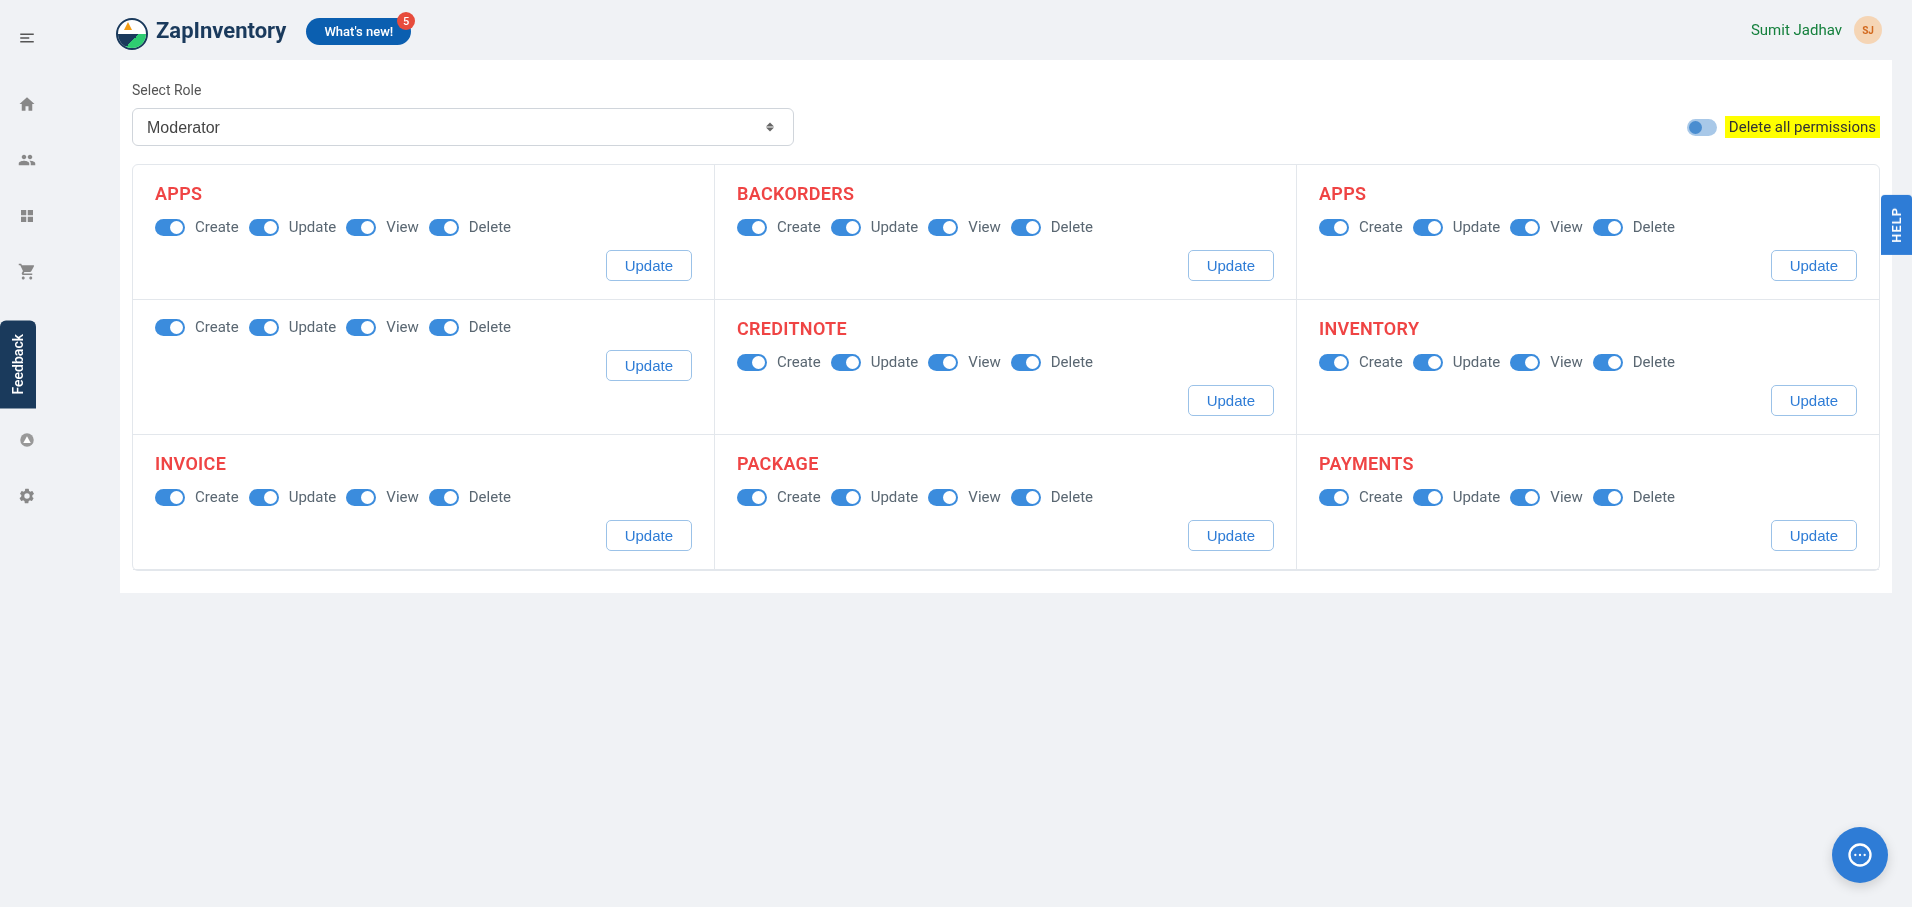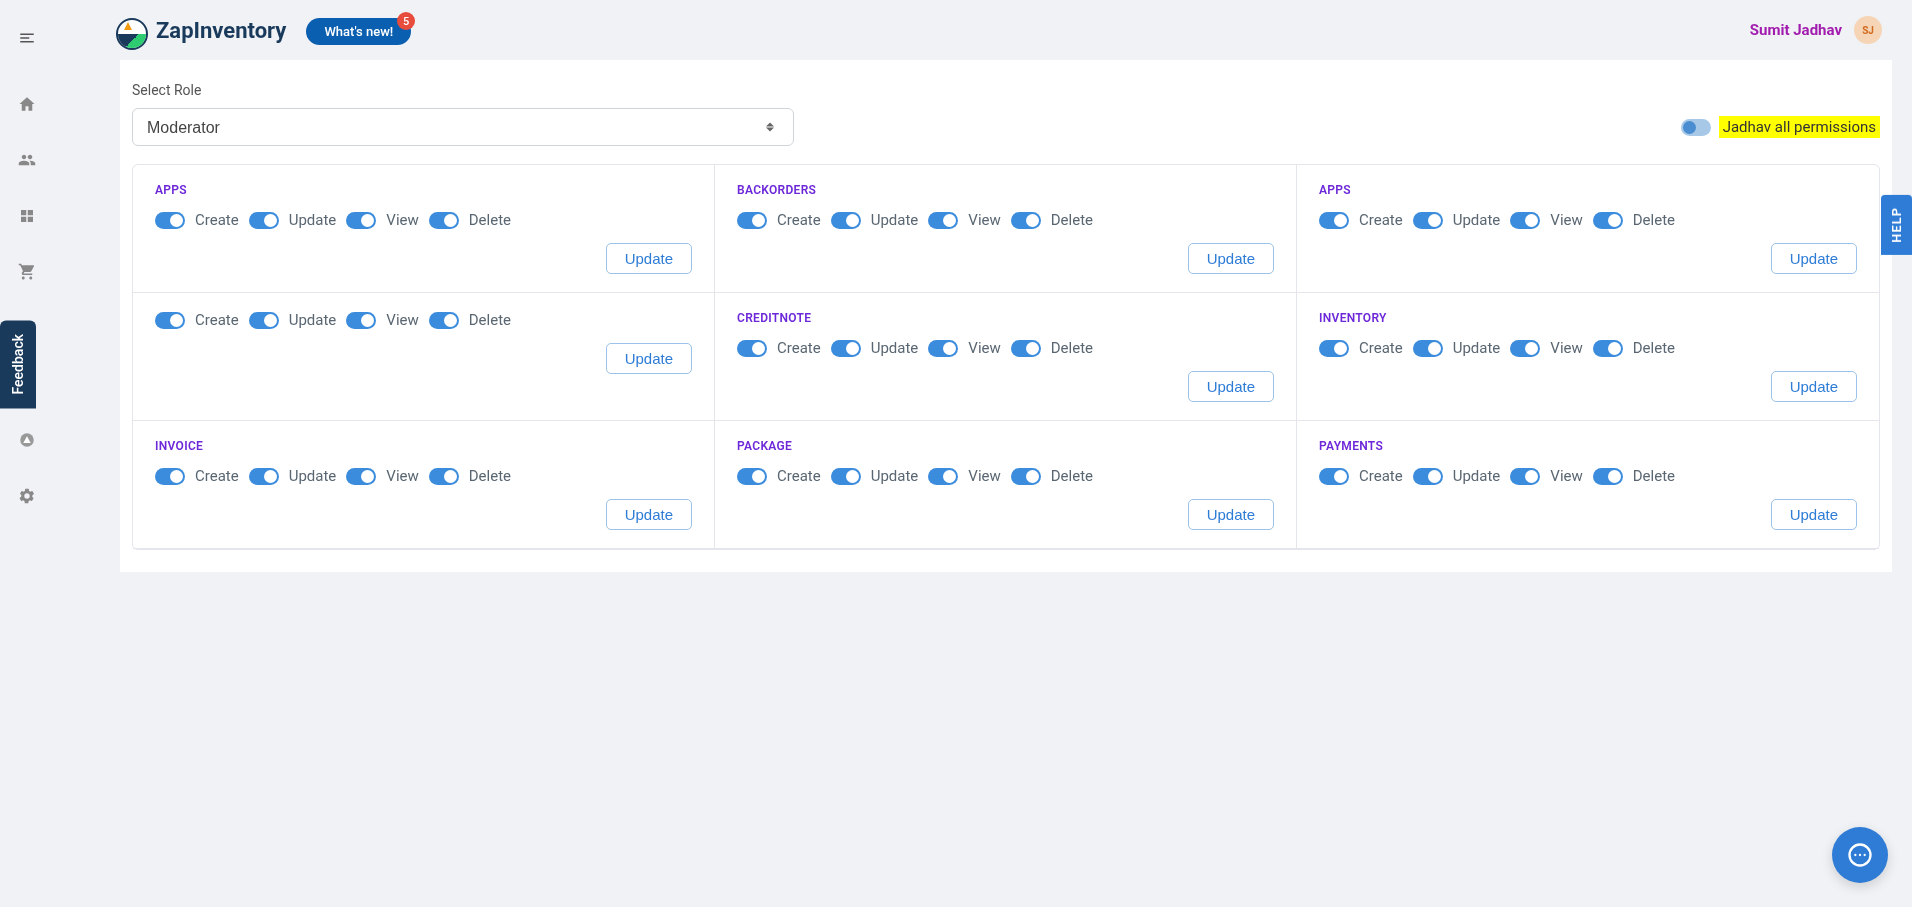--- a/index.html
+++ b/index.html
@@ -183,21 +183,21 @@
       display: flex;
       align-items: center;
       justify-content: center;
     }
     .header-right {
       margin-left: auto;
       display: flex;
       align-items: center;
       gap: 12px;
     }
-    .username { font-size: 15px; font-weight: 700; color: #a21caf; }
+    .username { font-size: 15px; font-weight: 400; color: #15803d; }
     .avatar {
       width: 28px;
       height: 28px;
       border-radius: 50%;
       background: #f5d5b5;
       color: #d2691e;
       font-size: 10px;
       font-weight: 700;
       display: flex;
       align-items: center;
@@ -304,23 +304,23 @@
       display: grid;
       grid-template-columns: repeat(3, 1fr);
     }
     .perm-card {
       padding: 18px 22px;
       border-right: 1px solid #e3e7ec;
       border-bottom: 1px solid #e3e7ec;
     }
     .perm-card:nth-child(3n) { border-right: none; }
     .perm-title {
-      font-size: 12px;
+      font-size: 18px;
       font-weight: 600;
-      color: #6d28d9;
+      color: #ef4444;
       letter-spacing: 0.3px;
       margin-bottom: 14px;
     }
     .perm-toggles {
       display: flex;
       flex-direction: row;
       gap: 10px;
     }
     .perm-toggle-row {
       display: flex;
@@ -436,21 +436,21 @@
             <select class="role-select">
               <option>Moderator</option>
             </select>
             <div class="role-select-arrows">
                 <span class="up"></span>
                 <span class="down"></span>
               </div>
           </div>
           <div class="enable-all">
             <div class="toggle light"></div>
-            <span class="enable-all-label">Jadhav all permissions</span>
+            <span class="enable-all-label">Delete all permissions</span>
           </div>
         </div>
 
         <div class="perm-grid" id="perm-grid">
             <div class="perm-card">
               <div class="perm-title">APPS</div>
               <div class="perm-toggles">
                 <div class="perm-toggle-row">
                   <div class="toggle"></div>
                   <span class="perm-toggle-label">Create</span>

